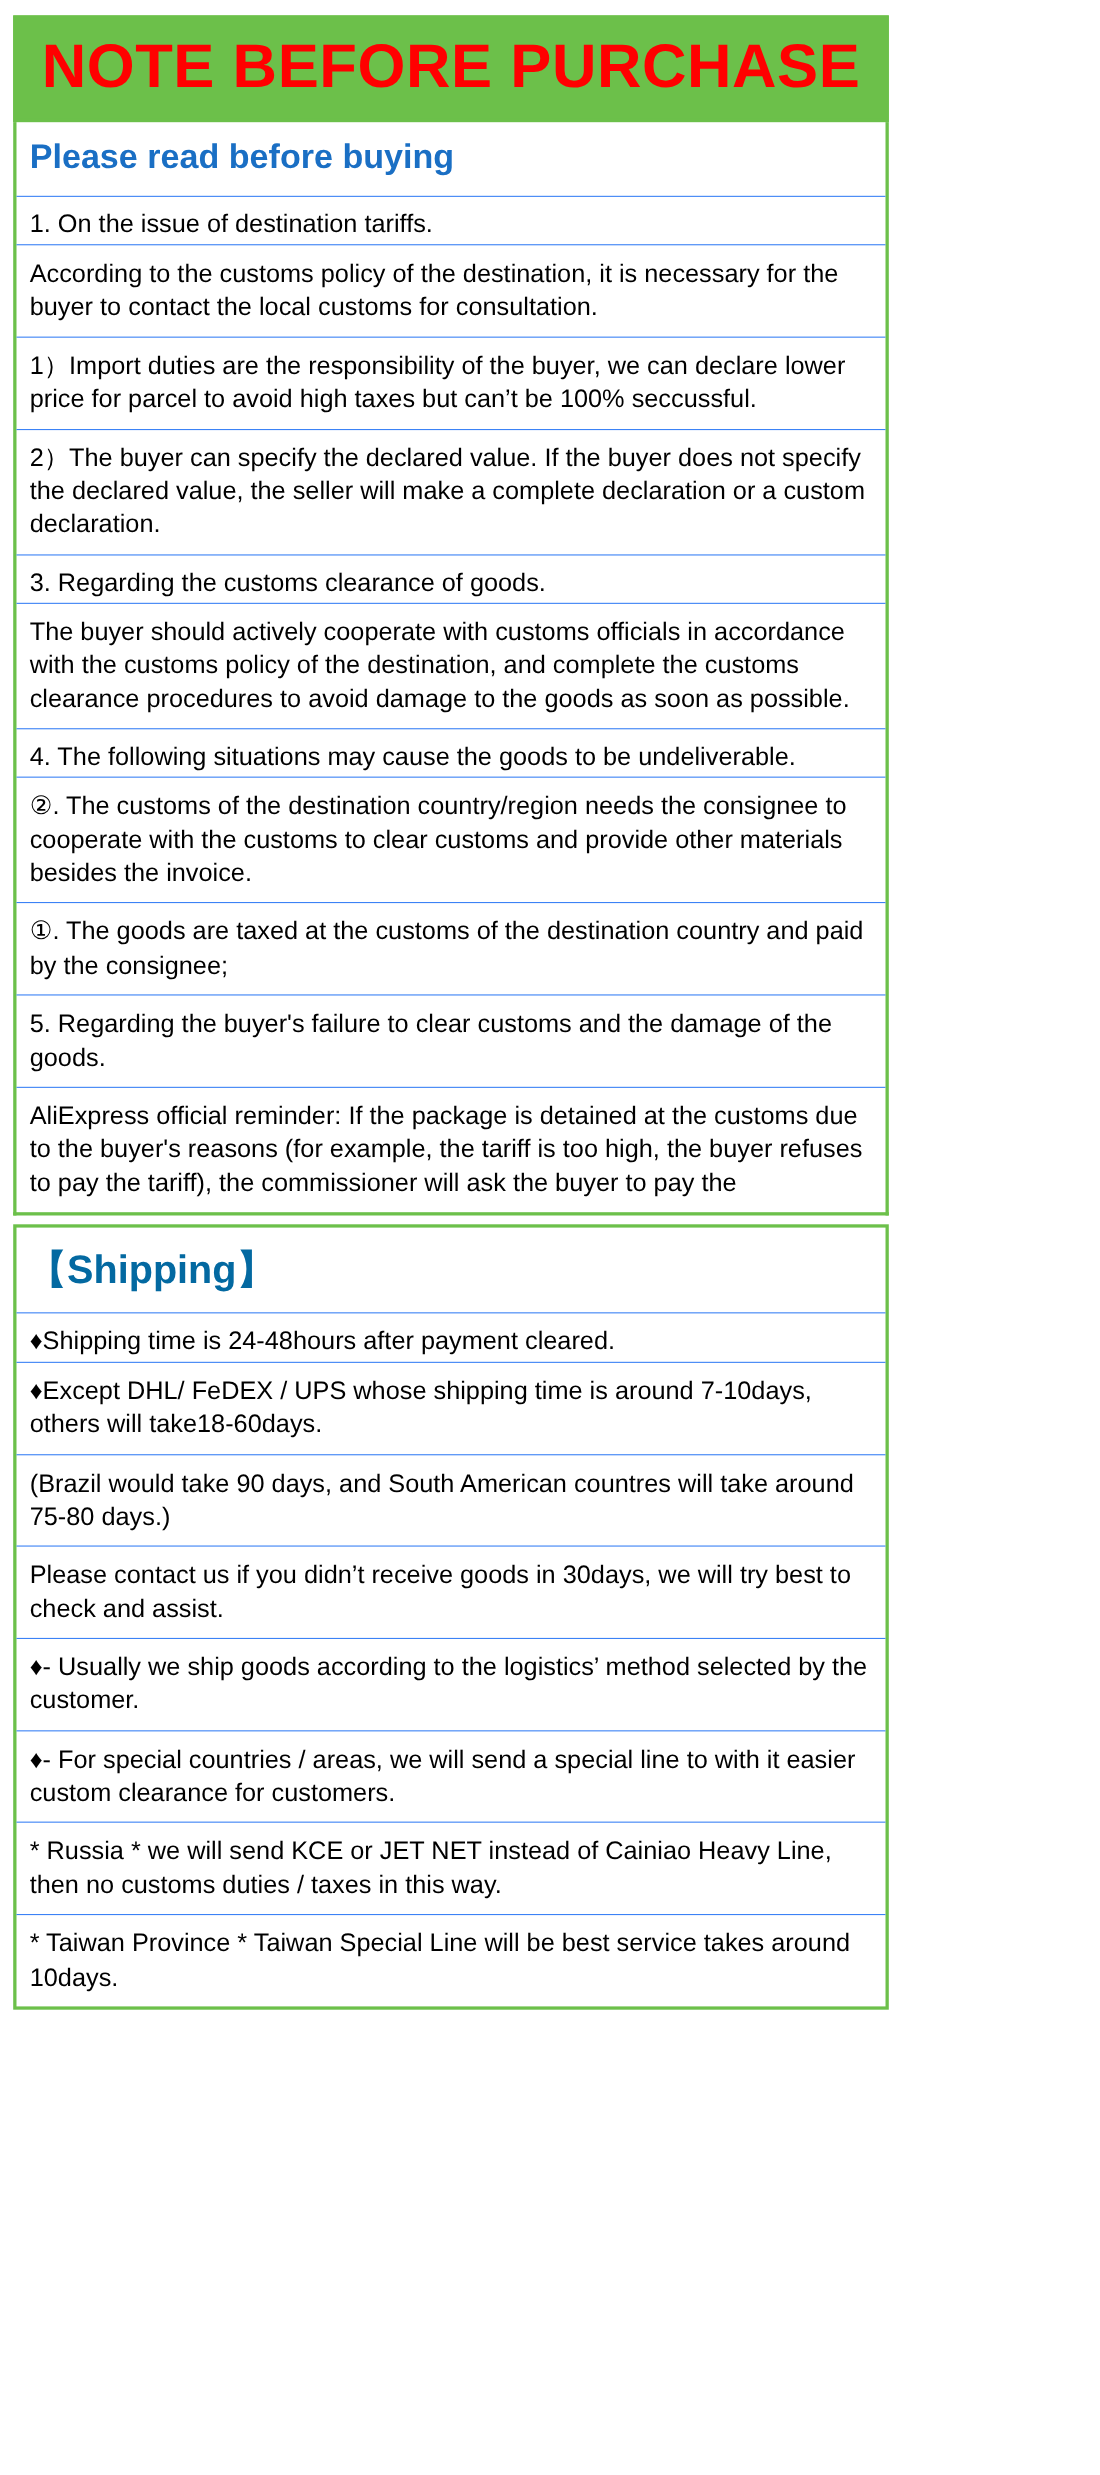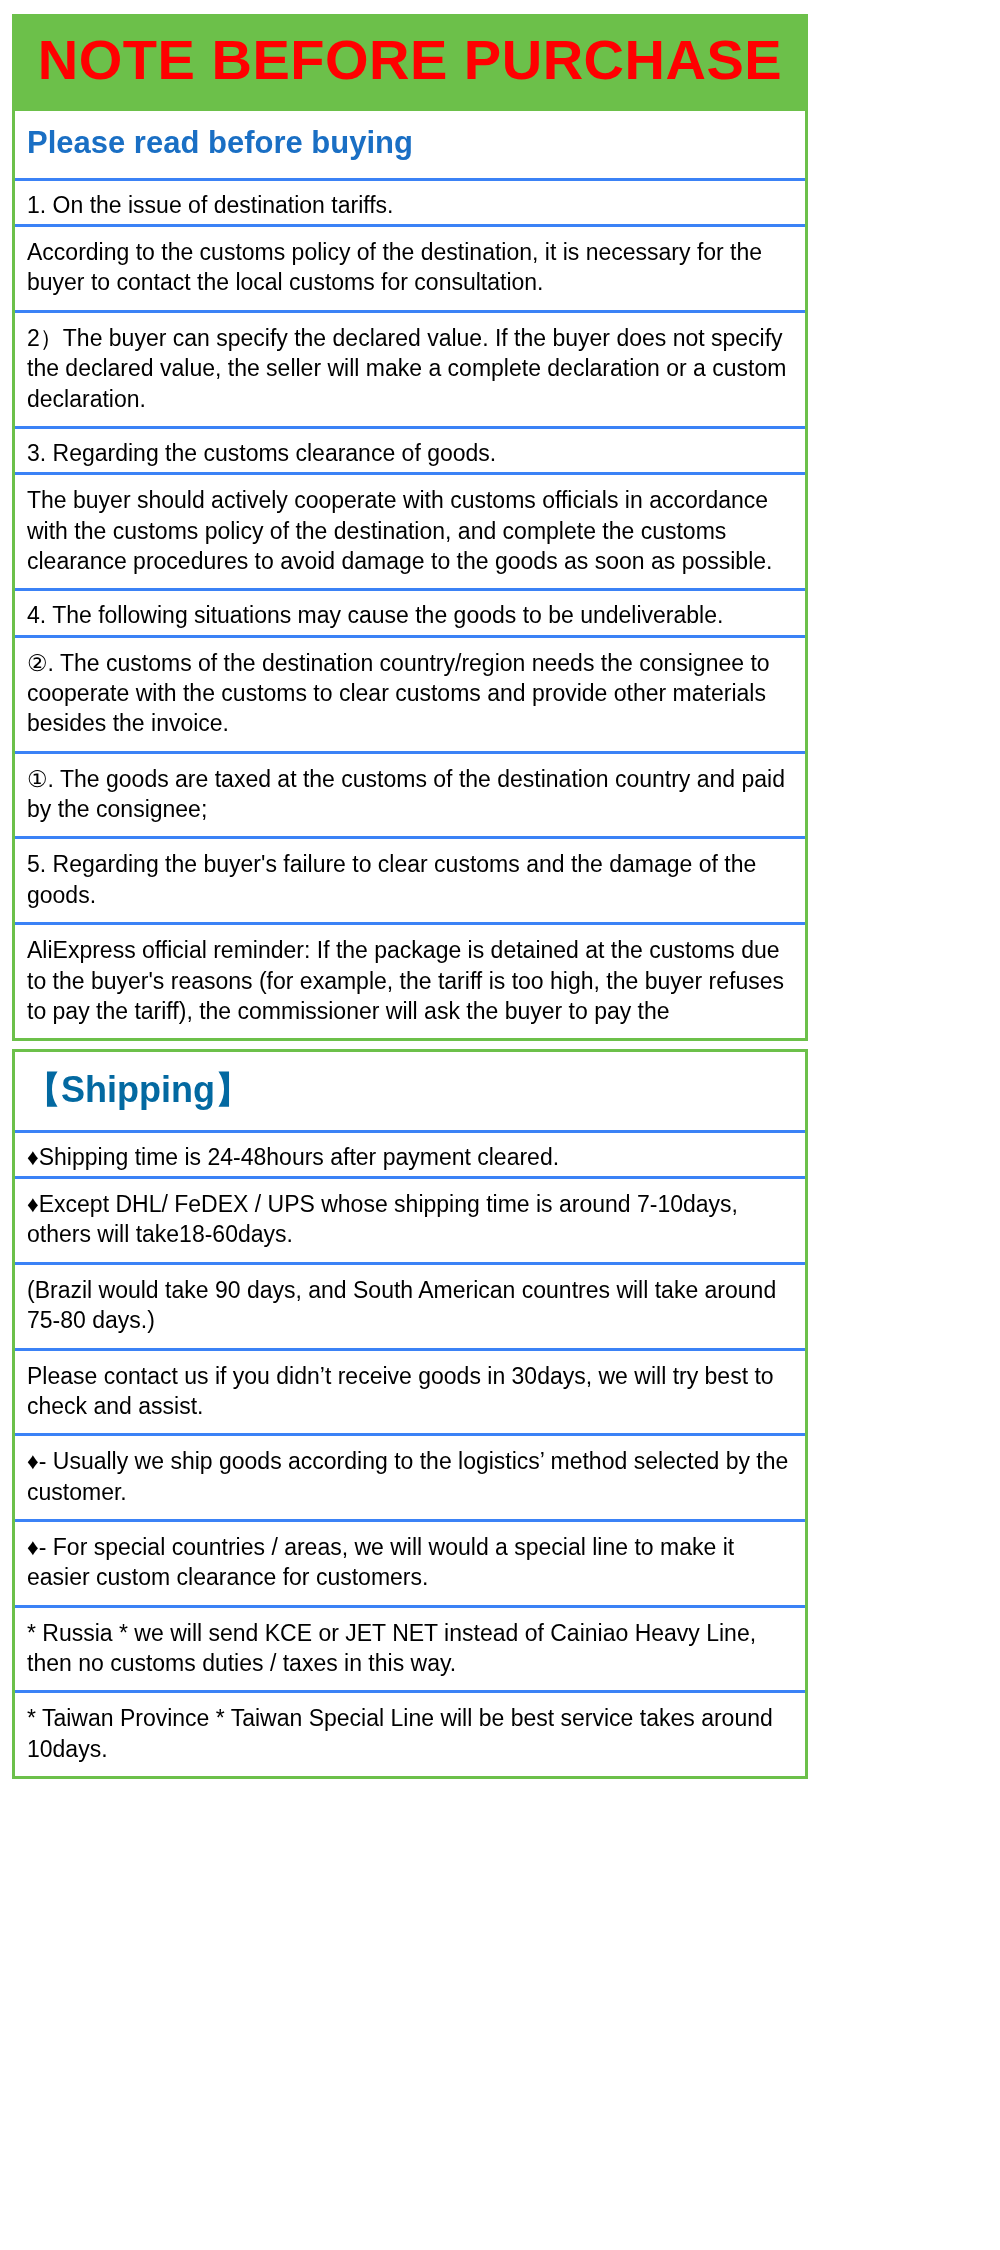--- a/index.html
+++ b/index.html
@@ -33,21 +33,21 @@
     line-height: 1.05;
     font-family: "Liberation Sans", sans-serif;
   }
   .block {
     margin: 0 12px;
     border: 3px solid #6cc04a;
     border-top: none;
     box-sizing: border-box;
   }
   .row {
-    border-bottom: 3px solid #3b82f6;
+    border-bottom: 1px solid #3b82f6;
     padding: 10px 12px 12px 12px;
     font-size: 23px;
     line-height: 1.32;
     box-sizing: border-box;
   }
   .row:last-child {
     border-bottom: none;
   }
   .row.first {
     border-top: none;
@@ -83,37 +83,38 @@
 <div class="page">
 
   <div class="banner">
     <div class="banner-title">NOTE BEFORE PURCHASE</div>
   </div>
 
   <div class="block">
     <div class="row first heading-blue">Please read before buying</div>
     <div class="row tight">1. On the issue of destination tariffs.</div>
     <div class="row">According to the customs policy of the destination, it is necessary for the buyer to contact the local customs for consultation.</div>
+    <div class="row">1）Import duties are the responsibility of the buyer, we can declare lower price for parcel to avoid high taxes but can’t be 100% seccussful.</div>
     <div class="row">2）The buyer can specify the declared value. If the buyer does not specify the declared value, the seller will make a complete declaration or a custom declaration.</div>
     <div class="row tight">3. Regarding the customs clearance of goods.</div>
     <div class="row">The buyer should actively cooperate with customs officials in accordance with the customs policy of the destination, and complete the customs clearance procedures to avoid damage to the goods as soon as possible.</div>
     <div class="row tight">4. The following situations may cause the goods to be undeliverable.</div>
     <div class="row">②. The customs of the destination country/region needs the consignee to cooperate with the customs to clear customs and provide other materials besides the invoice.</div>
     <div class="row">①. The goods are taxed at the customs of the destination country and paid by the consignee;</div>
     <div class="row">5. Regarding the buyer's failure to clear customs and the damage of the goods.</div>
     <div class="row">AliExpress official reminder: If the package is detained at the customs due to the buyer's reasons (for example, the tariff is too high, the buyer refuses to pay the tariff), the commissioner will ask the buyer to pay the</div>
   </div>
 
   <div class="section-spacer"></div>
 
   <div class="shipping-block">
     <div class="row shipping-head">【Shipping】</div>
     <div class="row tight">♦Shipping time is 24-48hours after payment cleared.</div>
     <div class="row">♦Except DHL/ FeDEX / UPS whose shipping time is around 7-10days, others will take18-60days.</div>
     <div class="row">(Brazil would take 90 days, and South American countres will take around 75-80 days.)</div>
     <div class="row">Please contact us if you didn’t receive goods in 30days, we will try best to check and assist.</div>
     <div class="row">♦- Usually we ship goods according to the logistics’ method selected by the customer.</div>
-    <div class="row">♦- For special countries / areas, we will would a special line to make it easier custom clearance for customers.</div>
+    <div class="row">♦- For special countries / areas, we will send a special line to with it easier custom clearance for customers.</div>
     <div class="row">* Russia * we will send KCE or JET NET instead of Cainiao Heavy Line, then no customs duties / taxes in this way.</div>
     <div class="row">* Taiwan Province * Taiwan Special Line will be best service takes around 10days.</div>
   </div>
 
 </div>
 
 </body></html>

